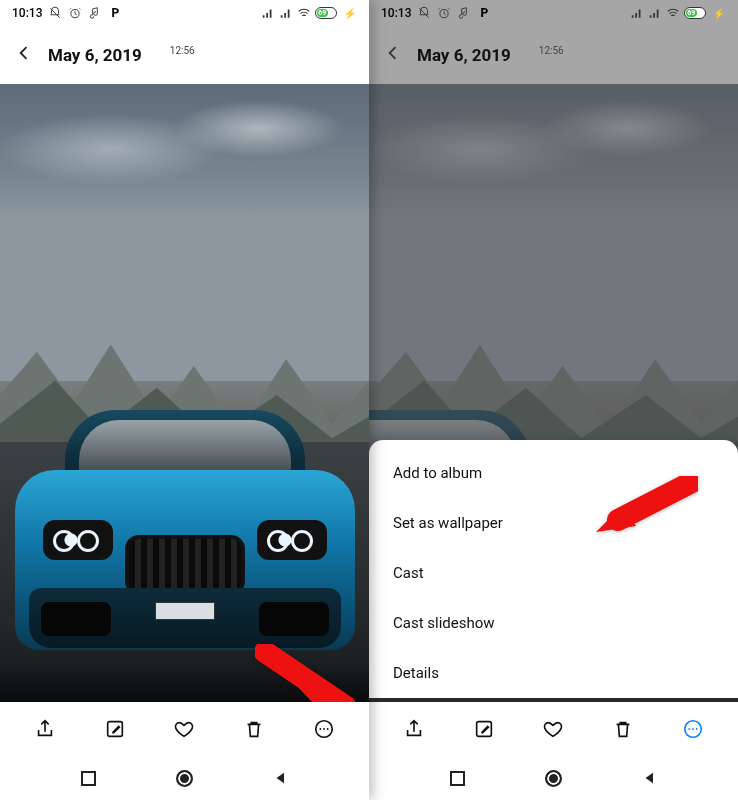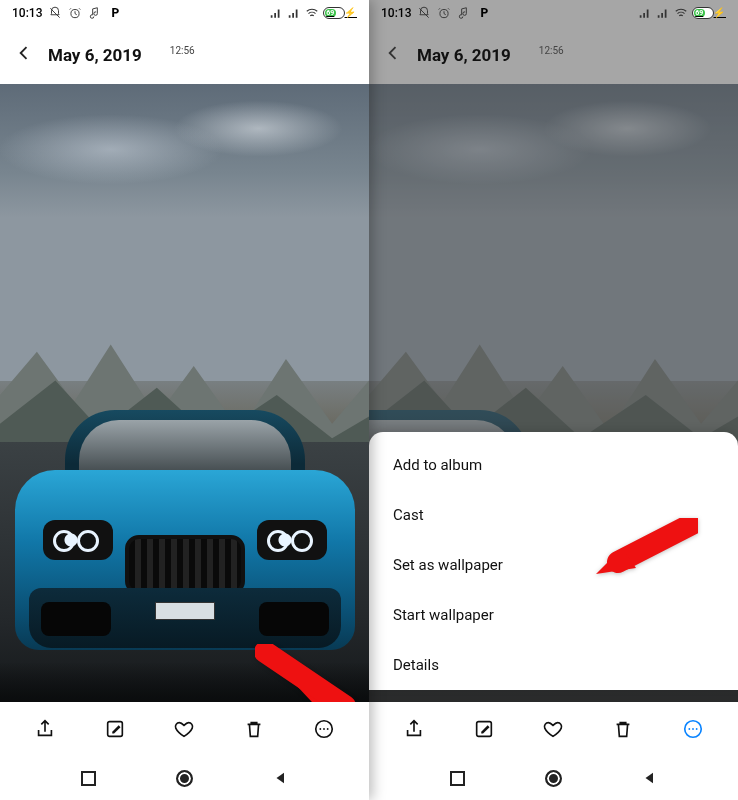--- a/index.html
+++ b/index.html
@@ -27,22 +27,22 @@
       justify-content: space-between;
       padding: 0 12px;
       font-size: 12px;
       font-weight: 500;
     }
     .status-left { display: flex; align-items: center; gap: 6px; }
     .status-right { display: flex; align-items: center; gap: 4px; }
     .status-icon { width: 14px; height: 14px; display: inline-flex; align-items: center; justify-content: center; }
     .battery {
       display: inline-flex;
-      gap: 0;
-      text-decoration: underline;
+      align-items: center;
+      gap: 8px;
     }
     .battery-pill {
       width: 22px; height: 12px;
       border: 1.2px solid #333; border-radius: 6px;
       position: relative; overflow: hidden;
       display: flex; align-items: center;
       padding-left: 1px;
       background: #fff;
     }
     .battery-fill {
@@ -163,21 +163,21 @@
       padding: 0 40px;
     }
     .nav-btn { width:24px; height:24px; display:flex; align-items:center; justify-content:center; }
     .nav-btn svg { width:18px; height:18px; fill:none; stroke:#222; stroke-width:2; }
     .nav-square { width:15px; height:15px; border:2px solid #222; }
     .nav-circle { width:17px; height:17px; border:2px solid #222; border-radius:50%; background:#222; box-shadow: inset 0 0 0 2px #fff; }
     .nav-tri svg { fill:#222; stroke:none; }
     
     .sheet-area { position: relative; flex:1; }
     .sheet {
-      position: absolute; left:0; right:0; bottom:12px;
+      position: absolute; left:0; right:0; bottom:4px;
       background:#fff; border-radius: 14px 14px 0 0;
       padding: 8px 0 0 0;
       box-shadow: 0 -2px 10px rgba(0,0,0,0.12);
     }
     .sheet-item {
       padding: 16px 24px;
       font-size: 15px;
       color:#111;
     }
     
@@ -402,31 +402,31 @@
         <div class="grille"></div>
           <div class="bumper"></div>
         <div class="bumper-vent bv-r"></div>
           <div class="plate"></div>
       </div>
       <div class="shadow-edge"></div>
     </div>
 
     <div class="sheet">
       <div class="sheet-item"><span>Add to album</span></div>
-      <div class="sheet-item"><span>Cast</span></div>
       <div class="sheet-item" style="position:relative;">
         <span>Set as wallpaper</span>
         <span class="arrow" style="right:40px; top:-22px;">
           <svg width="110" height="70" viewBox="0 0 110 70">
               <path d="M104 6 L30 44" stroke="#e11" stroke-width="22" stroke-linecap="round"></path>
               <polygon points="8,56 48,50 34,30" fill="#e11"></polygon>
             </svg>
         </span>
       </div>
-      <div class="sheet-item"><span>Start wallpaper</span></div>
+      <div class="sheet-item"><span>Cast</span></div>
+      <div class="sheet-item"><span>Cast slideshow</span></div>
       <div class="sheet-item"><span>Details</span></div>
     </div>
   </div>
 
   <div class="toolbar">
     <span class="tool-btn">
         <svg viewBox="0 0 24 24">
           <path d="M12 3v12M8 7l4-4 4 4M5 13v6h14v-6"></path>
         </svg>
       </span>

